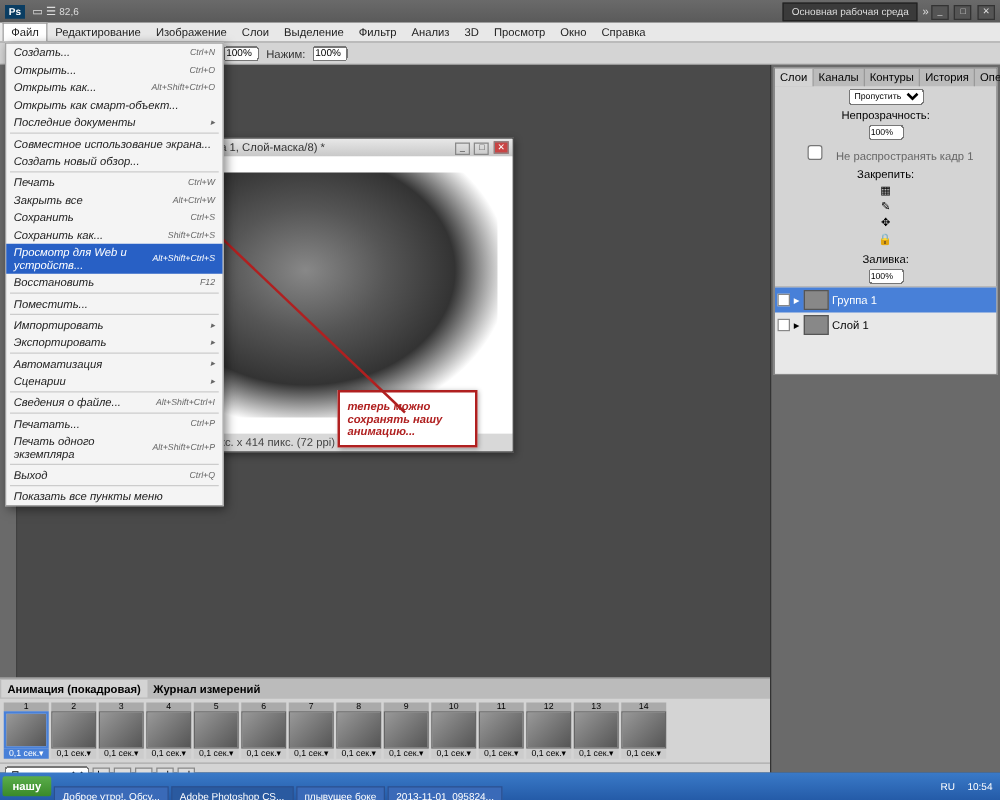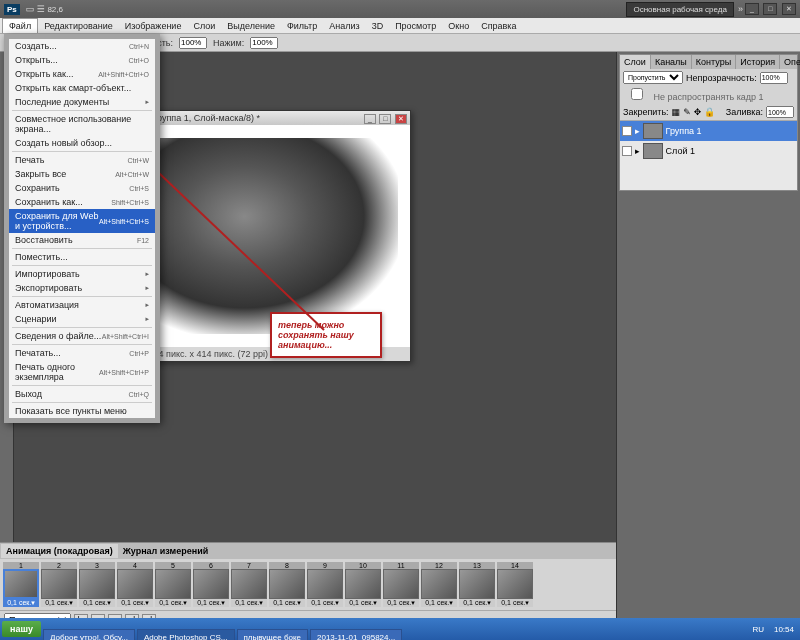--- a/index.html
+++ b/index.html
@@ -20,33 +20,33 @@
 .canvas-area{flex:1;background:#4a4a4a;position:relative;}
 .rightpanel{width:184px;background:#6a6a6a;border-left:1px solid #333;}
 .doc-window{position:absolute;left:92px;top:58px;width:305px;height:252px;background:#c0c0c0;border:1px solid #333;box-shadow:2px 2px 6px rgba(0,0,0,0.4);}
 .doc-title{background:linear-gradient(#e8e8e8,#c8c8c8);height:14px;display:flex;align-items:center;padding:0 3px;font-size:8px;color:#333;}
 .doc-title .spacer{flex:1;}
 .doc-title .btns span{display:inline-block;width:12px;height:10px;border:1px solid #888;margin-left:1px;font-size:7px;text-align:center;}
 .doc-title .btns .close{background:#c94444;color:#fff;}
 .doc-content{height:calc(100% - 14px - 14px);background:#fff;display:flex;align-items:center;justify-content:center;position:relative;}
 .doc-content .img{width:92%;height:88%;background:radial-gradient(ellipse at 45% 40%,#888 0%,#555 30%,#333 55%,#fff 75%,#fff 100%);border-radius:2px;position:relative;}
 .doc-status{height:14px;background:#d8d8d8;display:flex;align-items:center;padding:0 3px;font-size:7px;color:#444;gap:8px;}
-.dropdown{position:absolute;left:4px;top:34px;width:156px;background:#f4f4f4;border:5px solid #a3a3a3;box-shadow:2px 2px 8px rgba(0,0,0,0.5);z-index:100;}
+.dropdown{position:absolute;left:4px;top:34px;width:175px;background:#f4f4f4;border:1px solid #a3a3a3;box-shadow:2px 2px 8px rgba(0,0,0,0.5);z-index:100;font-style:italic;}
 .dropdown .mi{display:flex;padding:2px 6px;font-size:8px;color:#222;align-items:center;}
 .dropdown .mi.dis{color:#999;}
 .dropdown .mi .lbl{flex:1;}
 .dropdown .mi .sc{color:#666;font-size:7px;}
 .dropdown .mi.hl{background:#2860c5;color:#fff;}
 .dropdown .mi.hl .sc{color:#fff;}
 .dropdown .sep{height:1px;background:#ccc;margin:1px 3px;}
 .layers-panel{background:#d4d4d4;border:1px solid #888;margin:2px;}
 .lp-tabs{display:flex;background:#bbb;font-size:7px;}
 .lp-tabs span{padding:2px 4px;border-right:1px solid #999;}
 .lp-tabs span.active{background:#d4d4d4;}
-.lp-row{display:flex;align-items:center;padding:2px 3px;gap:3px;font-size:7px;}
+.lp-row{display:flex;align-items:center;padding:2px 3px;gap:3px;font-size:7px;flex-direction:column;}
 .lp-row select{font-size:7px;height:13px;}
 .lp-row input{width:28px;font-size:7px;height:12px;}
 .lp-layers{background:#e8e8e8;border-top:1px solid #aaa;height:70px;}
 .layer{display:flex;align-items:center;padding:2px;gap:3px;font-size:8px;}
 .layer.sel{background:#4880d8;color:#fff;}
 .layer .eye{width:10px;height:10px;border:1px solid #888;background:#fff;}
 .layer .thumb{width:20px;height:16px;background:#888;border:1px solid #555;}
 .annot{position:absolute;left:256px;top:260px;width:112px;background:#fff;border:2px solid #b02020;padding:6px;font-size:9px;font-style:italic;font-weight:bold;color:#b02020;z-index:50;box-shadow:1px 1px 4px rgba(0,0,0,0.3);}
 .arrow-line{position:absolute;z-index:60;pointer-events:none;}
 .anim-panel{position:absolute;bottom:22px;left:0;right:184px;height:76px;background:#d4d4d4;border-top:1px solid #888;}
@@ -226,21 +226,21 @@
     </div>
     <div class="mi">
       <span class="lbl">Сохранить</span>
       <span class="sc">Ctrl+S</span>
     </div>
     <div class="mi">
       <span class="lbl">Сохранить как...</span>
       <span class="sc">Shift+Ctrl+S</span>
     </div>
     <div class="mi hl">
-      <span class="lbl">Сохранить для Web и устройств...</span>
+      <span class="lbl">Просмотр для Web и устройств...</span>
       <span class="sc">Alt+Shift+Ctrl+S</span>
     </div>
     <div class="mi">
       <span class="lbl">Восстановить</span>
       <span class="sc">F12</span>
     </div>
     <div class="sep"></div>
     <div class="mi">
       <span class="lbl">Поместить...</span>
       <span class="sc"></span>

